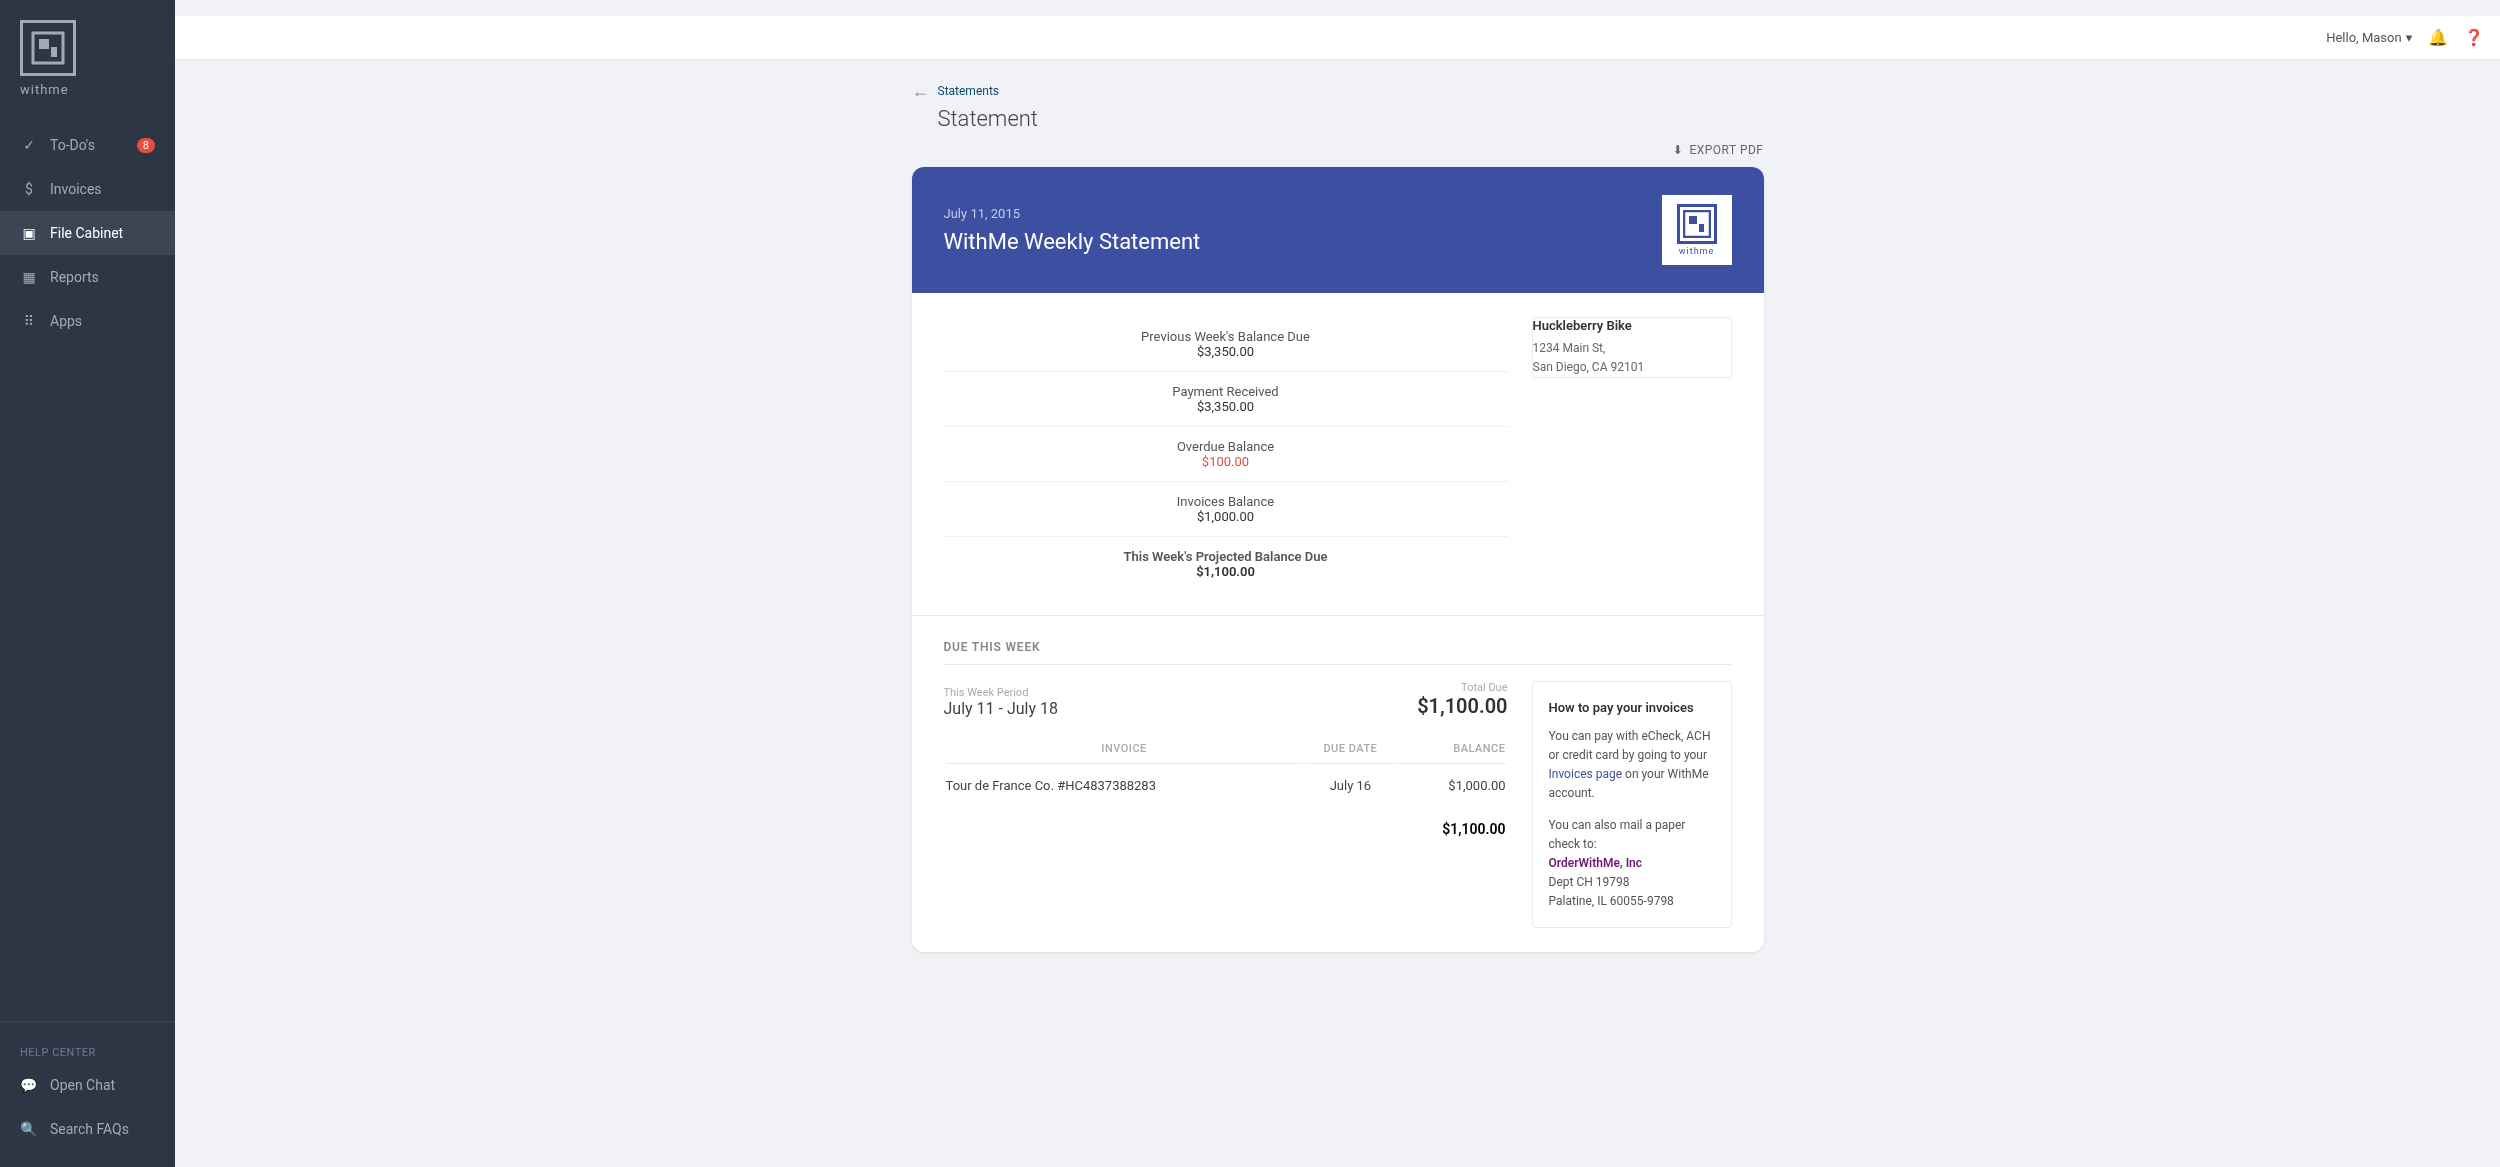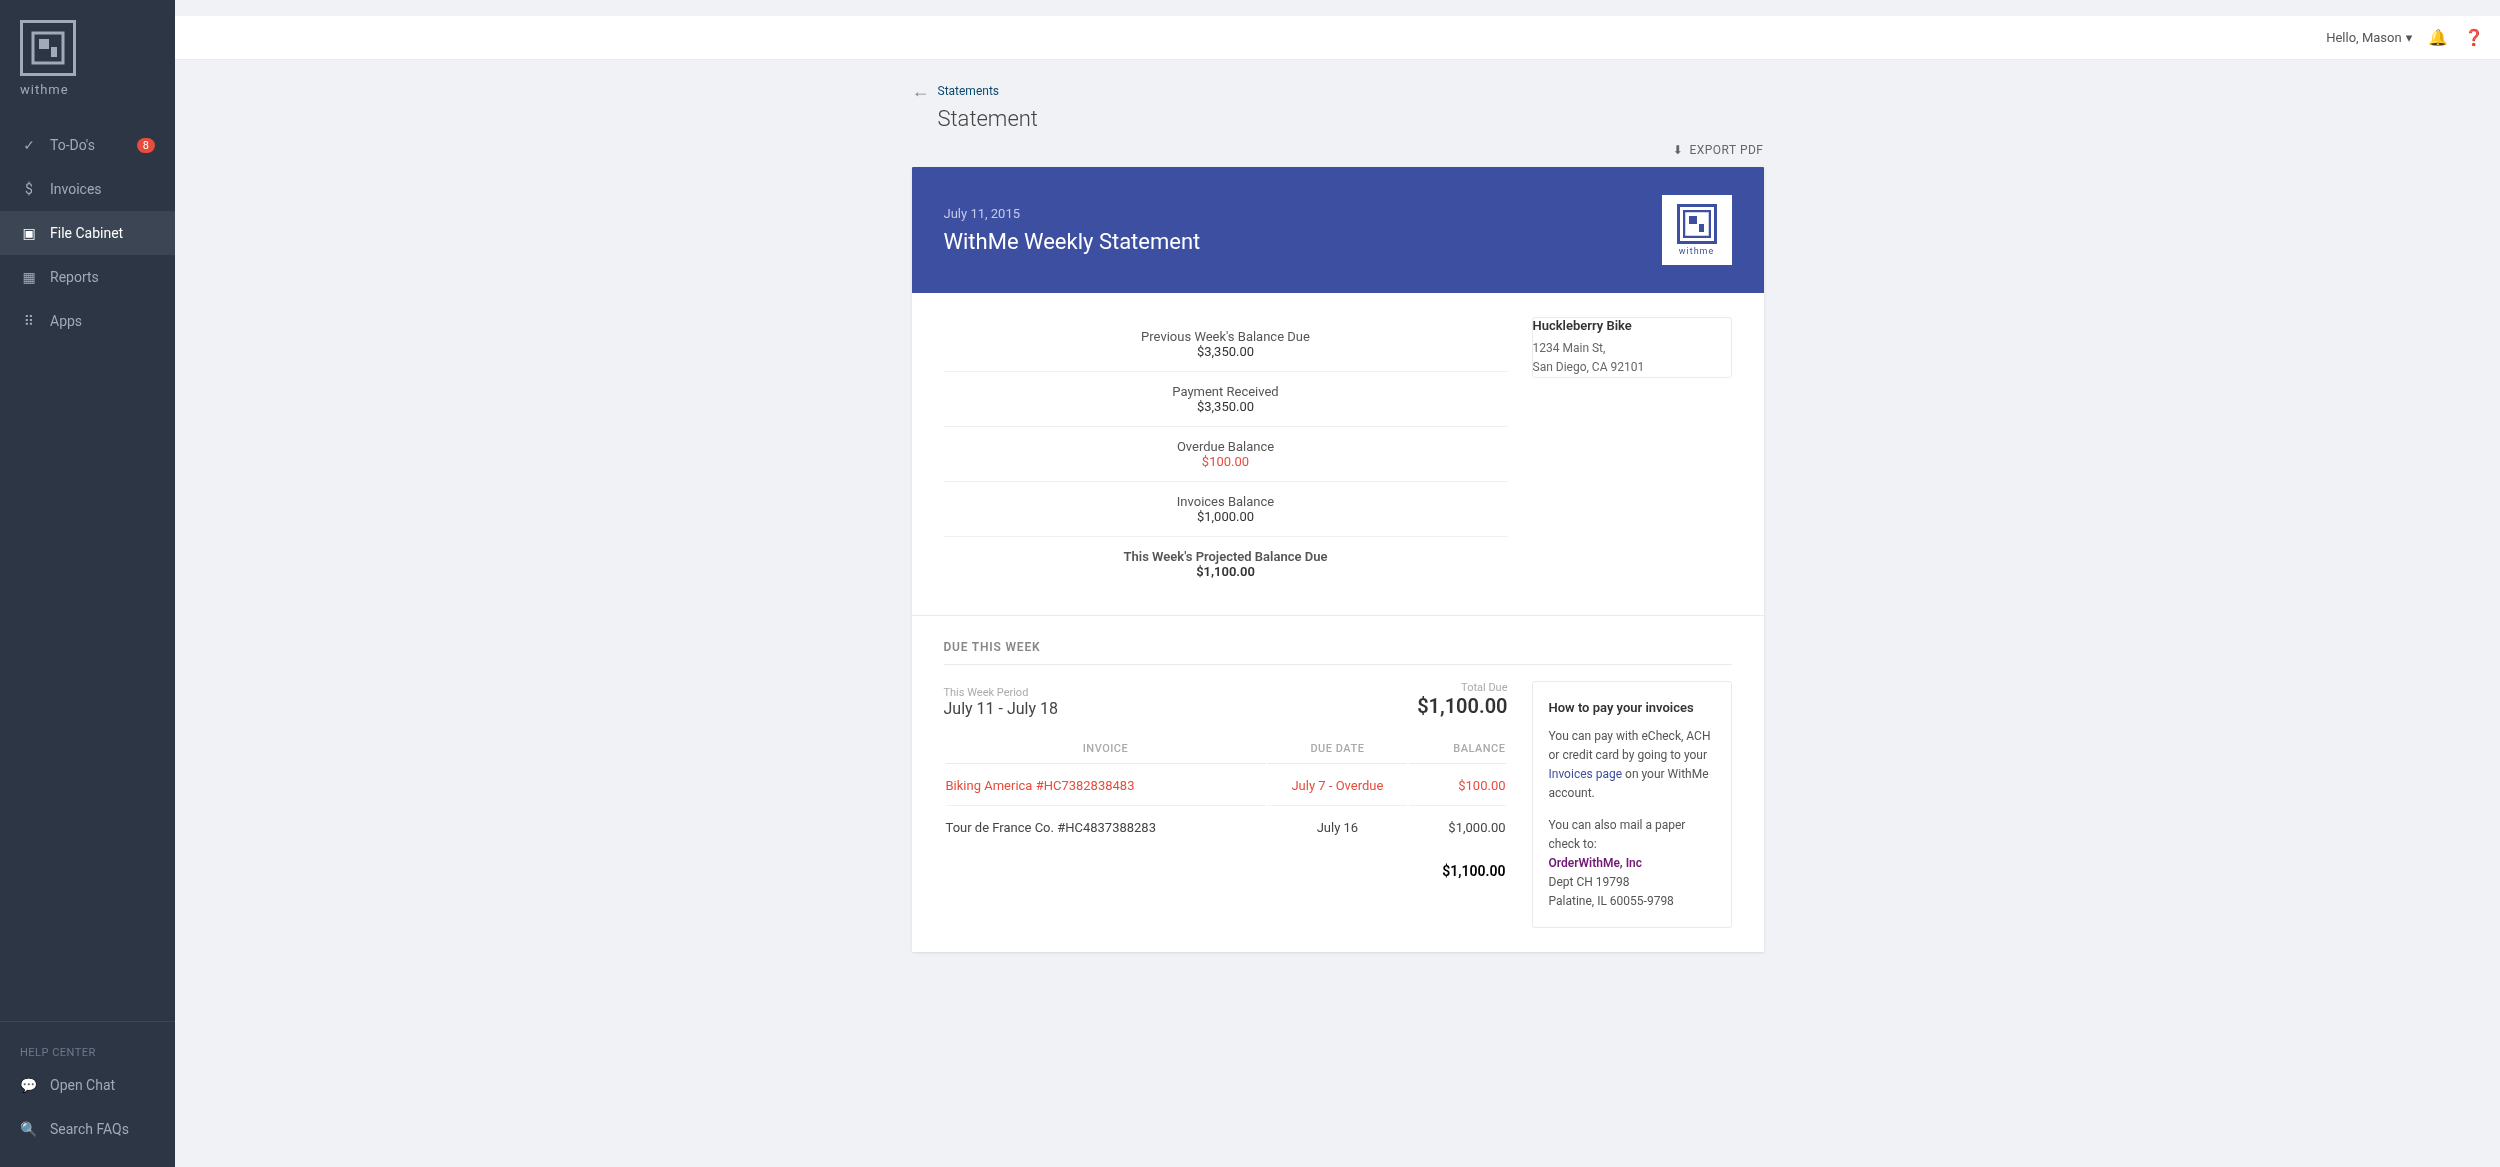--- a/index.html
+++ b/index.html
@@ -98,21 +98,21 @@
 
     .export-row { display: flex; justify-content: flex-end; margin-bottom: 10px; }
     .export-btn {
       display: flex; align-items: center; gap: 6px;
       font-size: 12px; color: #666; cursor: pointer; text-transform: uppercase; letter-spacing: 0.5px;
     }
 
     
     .statement-card {
       background: #fff;
-      border-radius: 1px;
+      border-radius: 12px;
       overflow: hidden;
       box-shadow: 0 1px 3px rgba(0,0,0,0.1);
       margin-bottom: 28px;
     }
 
     
     .statement-header {
       background: #3d4fa1;
       padding: 28px 32px;
       display: flex;
@@ -344,27 +344,20 @@
             </div>
             <table class="invoice-table">
               <thead>
                 <tr>
                   <th>INVOICE</th>
                   <th>DUE DATE</th>
                   <th>BALANCE</th>
                 </tr>
               </thead>
               <tbody id="invoice-tbody">
-                  <tr>
-    <td>
-      <span class="invoice-link">Biking America #HC7382838483</span>
-    </td>
-    <td style="color:#e74c3c;">July 7 - Overdue</td>
-    <td style="color:#e74c3c;text-align:right;">$100.00</td>
-  </tr>
                   <tr>
     <td>
       Tour de France Co. #HC4837388283
     </td>
     <td>July 16</td>
     <td style="text-align:right;">$1,000.00</td>
   </tr>
                 </tbody>
               <tfoot id="invoice-tfoot">
                   <tr class="invoice-total-row">

